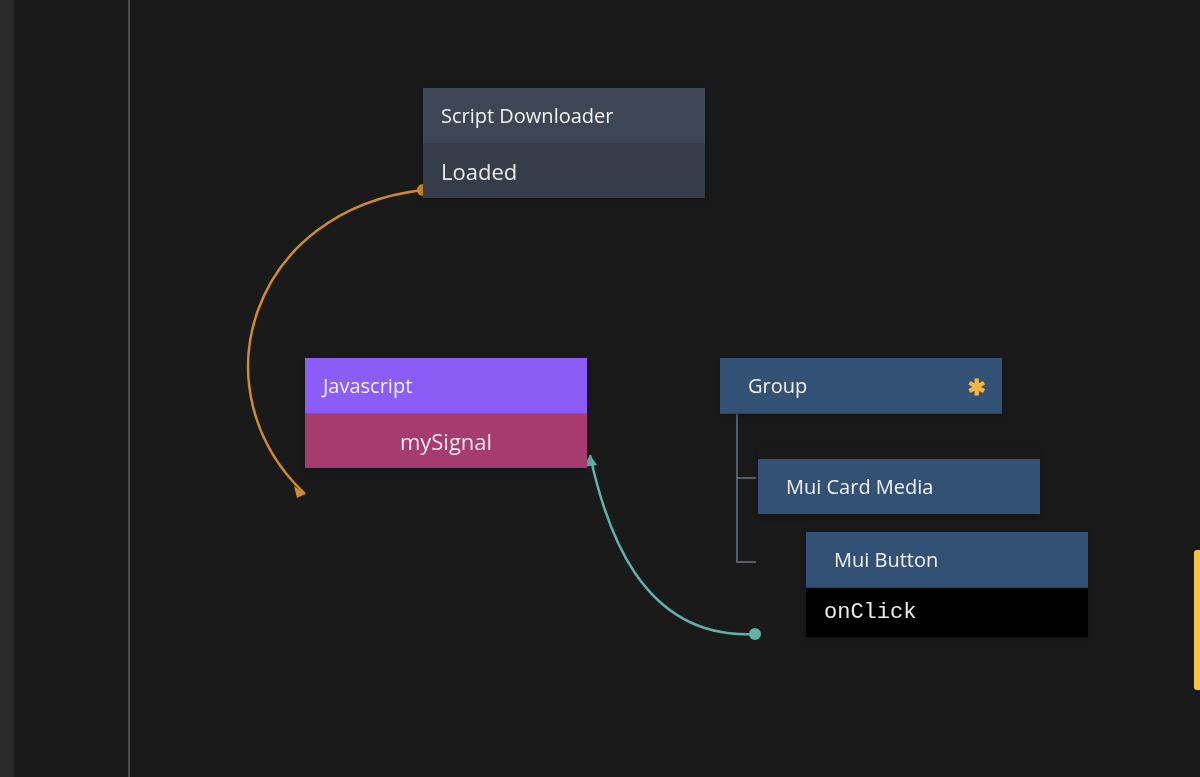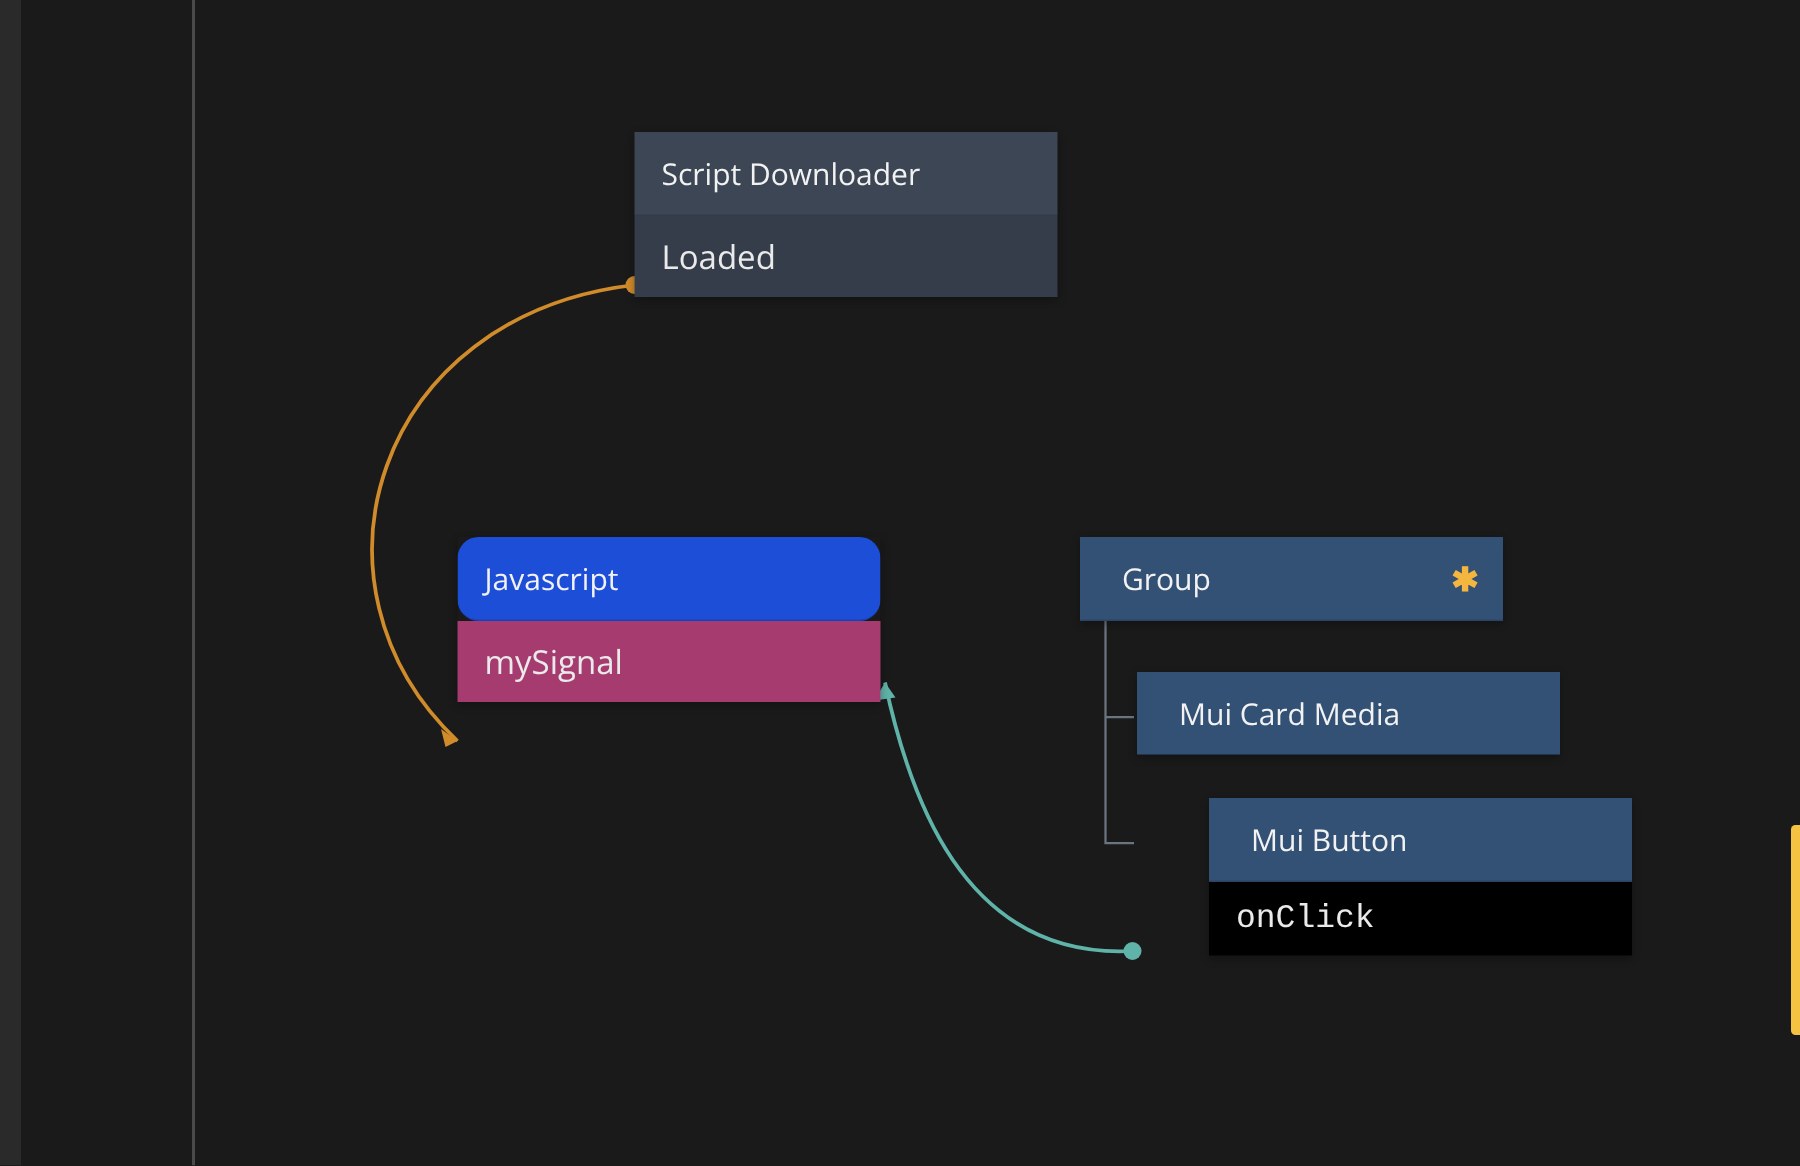--- a/index.html
+++ b/index.html
@@ -52,28 +52,28 @@
     font-weight: 400;
     color: #f2f2f2;
     border-bottom: 1px solid rgba(0,0,0,0.15);
     position: relative;
   }
   .node-row {
     padding: 12px 18px;
     font-size: 22px;
     color: #eaeaea;
   }
-  .node-row.right { text-align: left; }
+  .node-row.right { text-align: center; }
   .node-row.left { text-align: left; }
 
   
   .n-dark .node-header { background: #3c4654; }
   .n-dark .node-row { background: #343d49; }
 
-  .n-pink .node-header { background: #1d4ed8; border-radius: 14px; }
+  .n-pink .node-header { background: #8b5cf6; }
   .n-pink .node-row { background: #a63b70; }
 
   .n-blue .node-header { background: #335175; padding-left: 28px; }
   .n-blue .node-row { background: #000000; font-family: Liberation Mono, monospace; }
 
   .star {
     position: absolute;
     right: 16px; top: 50%;
     transform: translateY(-50%);
     color: #f5b63f;
@@ -123,21 +123,21 @@
   </div>
 
   <div class="node n-blue" style="left:720px; top:358px;">
     <div class="node-header">
       <span>Group</span>
       <span class="star">✱</span>
     </div>
   </div>
 
   <div class="node n-blue" style="left:758px; top:448px;">
-    <div class="node-header" style="border-bottom:none;">
+    <div class="node-header" style="border-bottom:none;margin-top:11px;">
       <span>Mui Card Media</span>
     </div>
   </div>
 
   <div class="node n-blue" style="left:758px; top:532px;margin-left:48px;">
     <div class="node-header">
       <span>Mui Button</span>
     </div>
     <div class="node-row left">
       <span>onClick</span>

